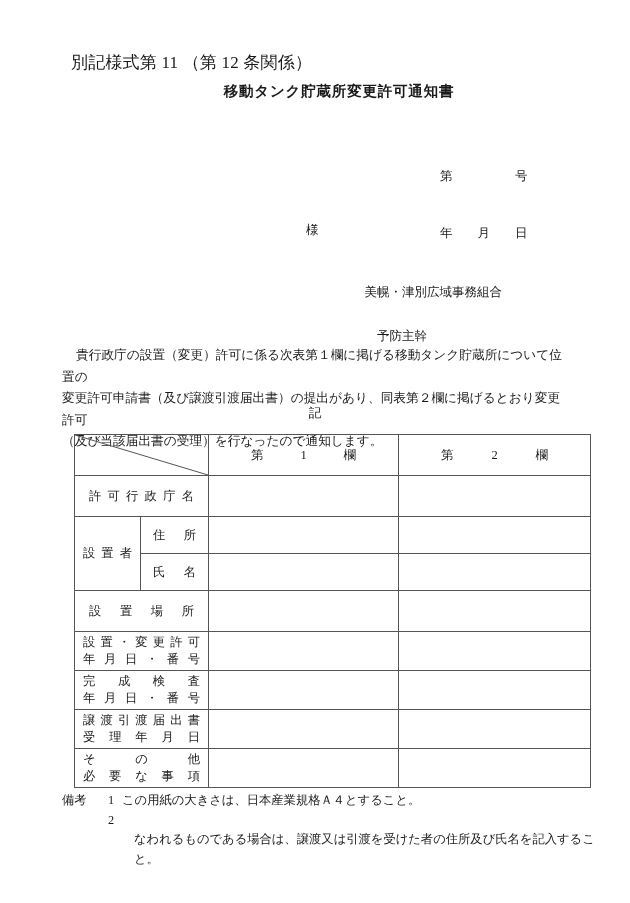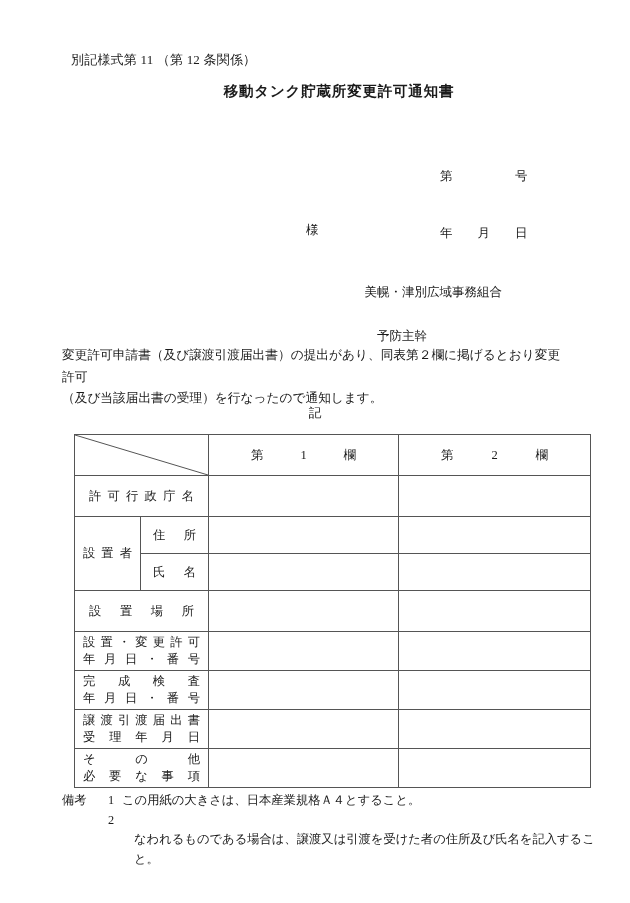--- a/index.html
+++ b/index.html
@@ -22,21 +22,21 @@
     width: 630px;
     height: 903px;
     background: #fff;
   }
 
   
   .form-number {
     position: absolute;
     left: 71px;
     top: 51px;
-    font-size: 13px;
+    font-size: 17px;
     letter-spacing: 0.2px;
     white-space: nowrap;
   }
 
   .doc-title {
     position: absolute;
     left: 0;
     top: 82px;
     width: 630px;
     text-align: center;
@@ -233,20 +233,21 @@
   </div>
 
   <div class="addressee">様</div>
 
   <div class="issuer">
     <span>美幌・津別広域事務組合</span>
     <span class="issuer-role">予防主幹</span>
   </div>
 
   <div class="body-text">
+    <p>貴行政庁の設置（変更）許可に係る次表第１欄に掲げる移動タンク貯蔵所について位置の</p>
     <p class="cont">変更許可申請書（及び譲渡引渡届出書）の提出があり、同表第２欄に掲げるとおり変更許可</p>
     <p class="cont2">（及び当該届出書の受理）を行なったので通知します。</p>
   </div>
 
   <div class="ki-mark">記</div>
 
   <table class="form-table">
     <colgroup>
       <col class="c-setter">
       <col class="c-setter-sub">

